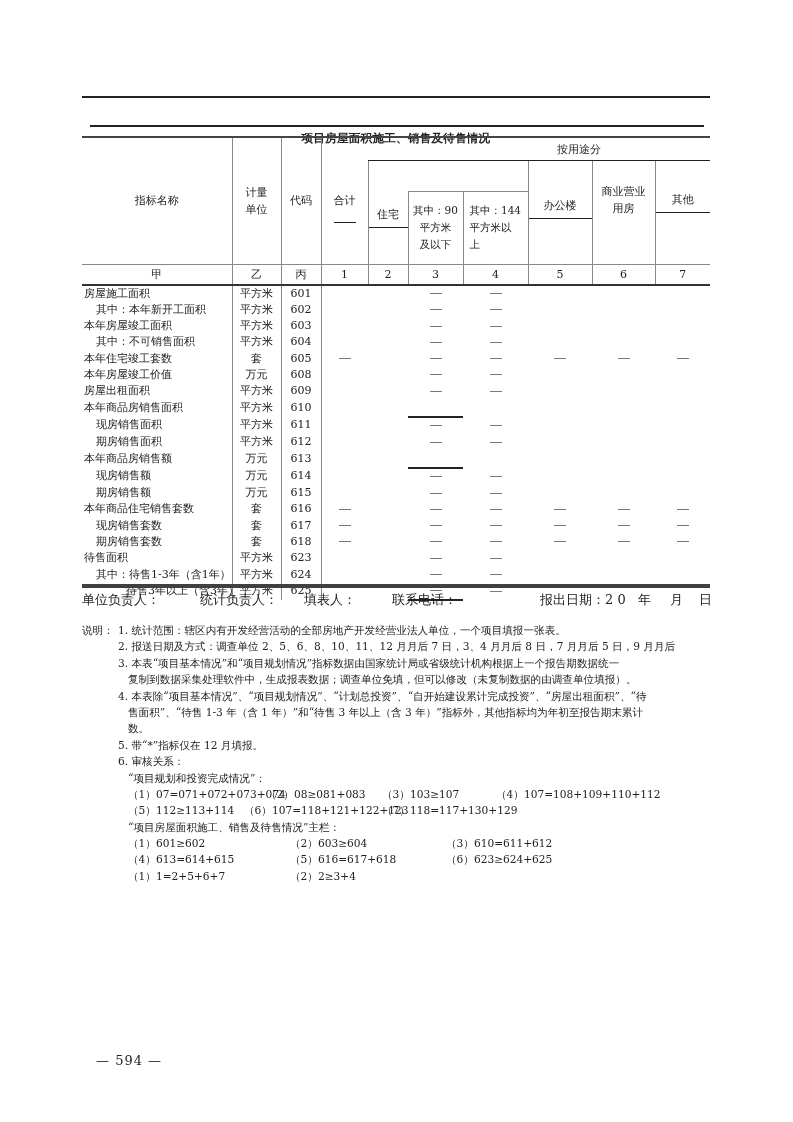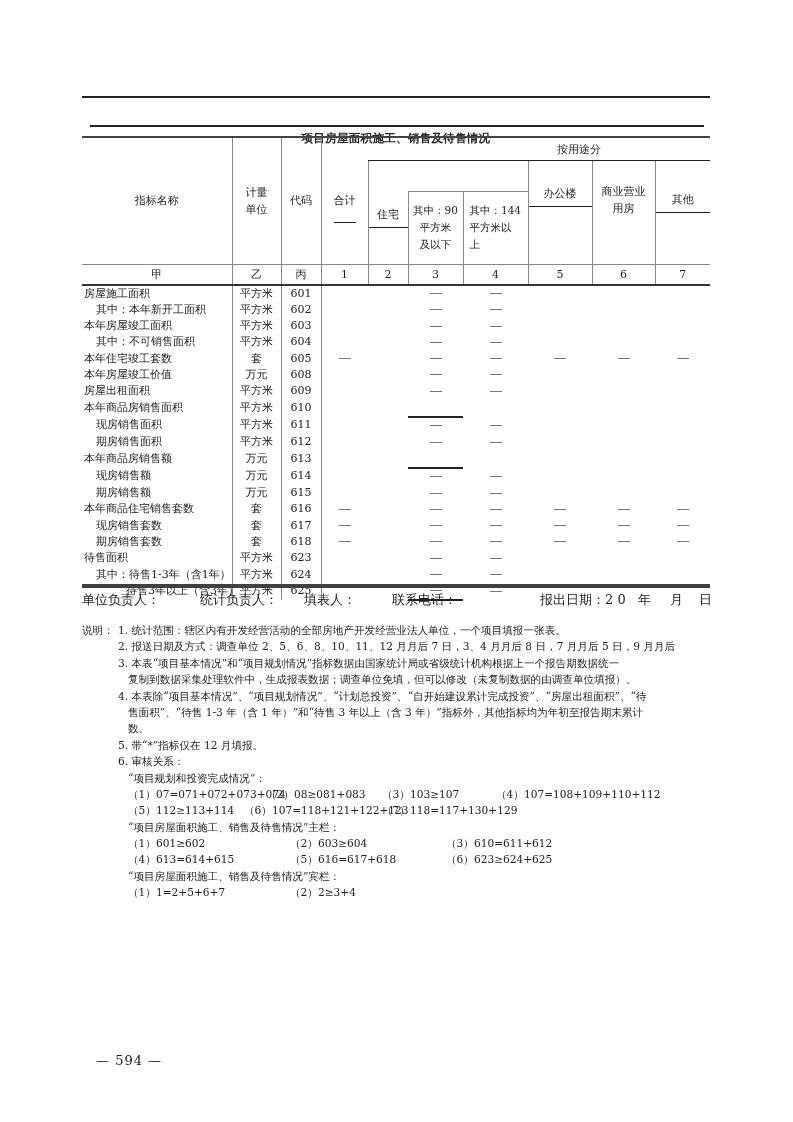--- a/index.html
+++ b/index.html
@@ -79,21 +79,21 @@
         </th>
         <th rowspan="3" class="hcell vl">
           <span class="u-line">合计</span>
         </th>
         <th colspan="6" class="hcell" style="height:22px; border-bottom:1.5px solid #222;">
           <span style="margin-left:80px">按用途分</span>
         </th>
       </tr>
       <tr>
         <th colspan="3" class="vl" style="height:30px"></th>
-        <th rowspan="2" class="hcell vl" style="vertical-align:top; padding-top:24px">
+        <th rowspan="2" class="hcell vl" style="vertical-align:top; padding-top:36px">
           <span>办公楼</span>
           <div style="border-top:1.5px solid #222; margin-top:4px"></div>
         </th>
         <th rowspan="2" class="hcell vl" style="vertical-align:top; padding-top:22px">
           <div>商业营业</div>
           <div>用房</div>
         </th>
         <th rowspan="2" class="hcell vl" style="vertical-align:top; padding-top:30px">
           <span>其他</span>
           <div style="border-top:1.5px solid #222; margin-top:4px"></div>
@@ -422,22 +422,19 @@
       <span class="cell" style="left:46px">（1）601≥602</span>
       <span class="cell" style="left:208px">（2）603≥604</span>
       <span class="cell" style="left:364px">（3）610=611+612</span>
     </div>
     <div class="line">
       <span class="cell" style="left:46px">（4）613=614+615</span>
       <span class="cell" style="left:208px">（5）616=617+618</span>
       <span class="cell" style="left:364px">（6）623≥624+625</span>
     </div>
     <div class="line">
-        <span class="cell" style="left:46px">“项目房屋面积施工、销售及待售情况”宾栏：</span>
-      </div>
-    <div class="line">
       <span class="cell" style="left:46px">（1）1=2+5+6+7</span>
       <span class="cell" style="left:208px">（2）2≥3+4</span>
     </div>
   </div>
 
   <div class="page-num">— 594 —</div>
 </div>
 
 </body></html>

